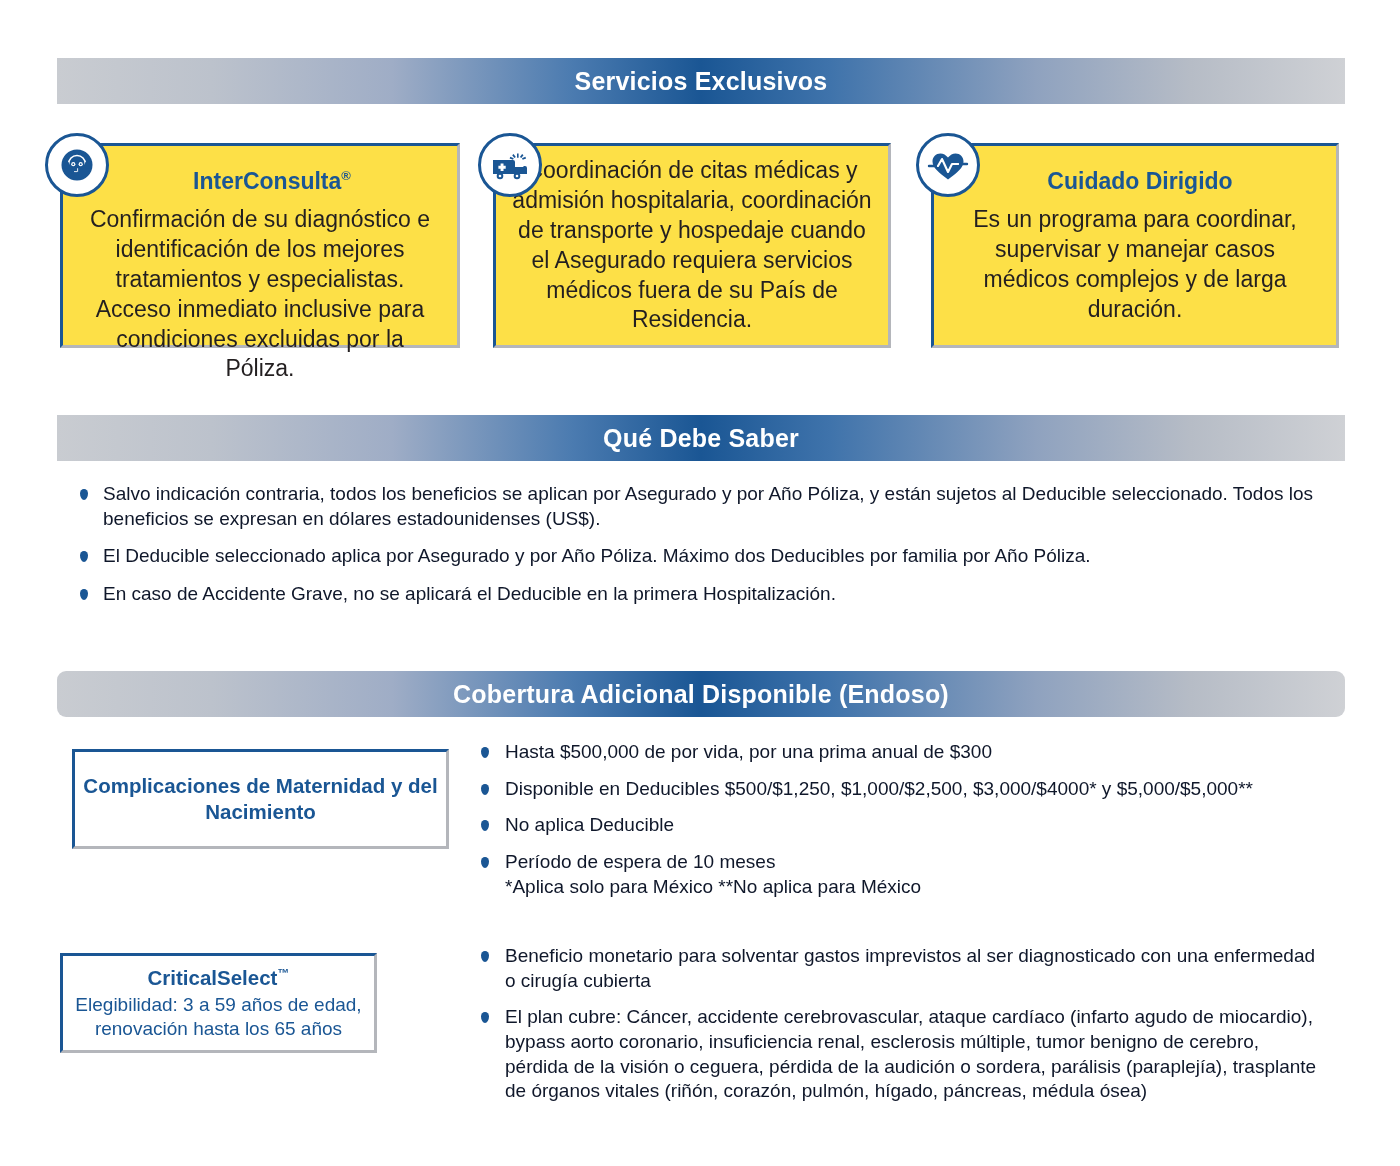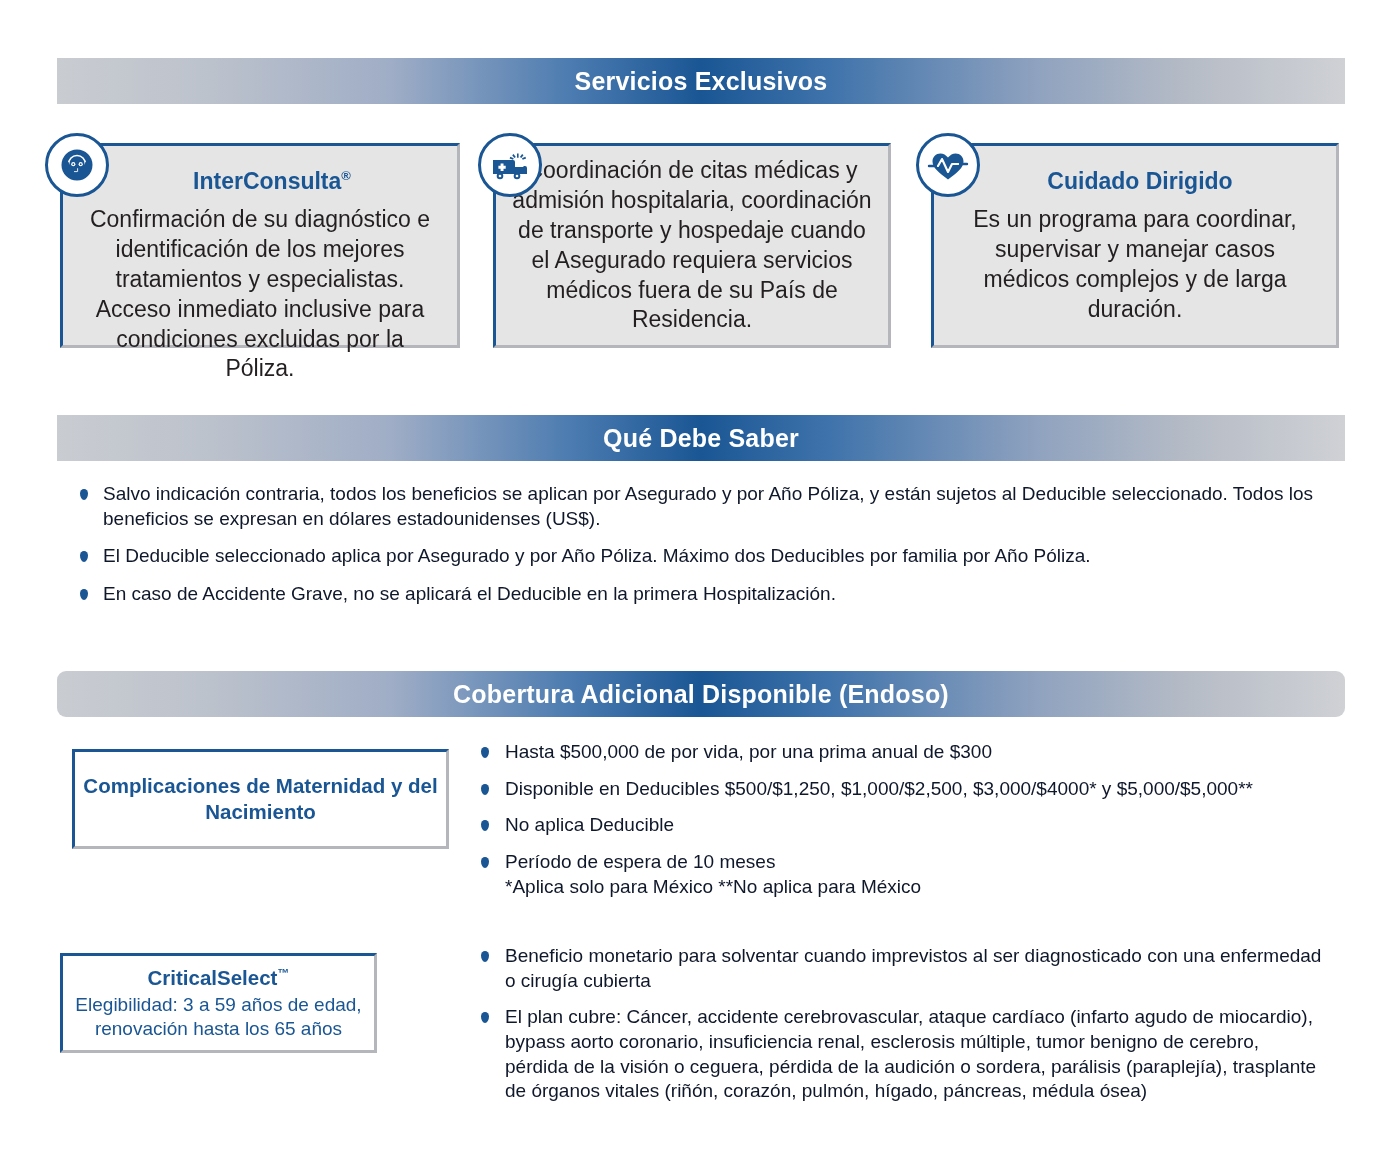--- a/index.html
+++ b/index.html
@@ -58,21 +58,21 @@
   }
   .card {
     position: absolute;
     top: 0;
     height: 205px;
     box-sizing: border-box;
     border-top: 3px solid #1a5694;
     border-left: 3px solid #1a5694;
     border-right: 3px solid #b4b6bb;
     border-bottom: 3px solid #b4b6bb;
-    background: #e5e5e5;
+    background: #fde047;
   }
   #card-interconsulta      { left: 60px;  width: 400px; }
   #card-bestdoctors        { left: 493px; width: 398px; }
   #card-cuidadodirigido    { left: 931px; width: 408px; }
 
   .card-icon {
     position: absolute;
     top: -13px;
     left: -18px;
     width: 64px;
@@ -288,15 +288,15 @@
     <span class="sub-note">*Aplica solo para México **No aplica para México</span>
   </li>
 </ul>
 
 <div class="endorse-box" id="box-critical">
   <div class="endorse-title"><span>CriticalSelect</span><sup>™</sup></div>
   <div class="endorse-sub">Elegibilidad: 3 a 59 años de edad, renovación hasta los 65 años</div>
 </div>
 
 <ul class="bullet-list" id="list-critical">
-  <li>Beneficio monetario para solventar cuando imprevistos al ser diagnosticado con una enfermedad o cirugía cubierta</li>
+  <li>Beneficio monetario para solventar gastos imprevistos al ser diagnosticado con una enfermedad o cirugía cubierta</li>
   <li>El plan cubre: Cáncer, accidente cerebrovascular, ataque cardíaco (infarto agudo de miocardio), bypass aorto coronario, insuficiencia renal, esclerosis múltiple, tumor benigno de cerebro, pérdida de la visión o ceguera, pérdida de la audición o sordera, parálisis (paraplejía), trasplante de órganos vitales (riñón, corazón, pulmón, hígado, páncreas, médula ósea)</li>
 </ul>
 
 </body></html>

